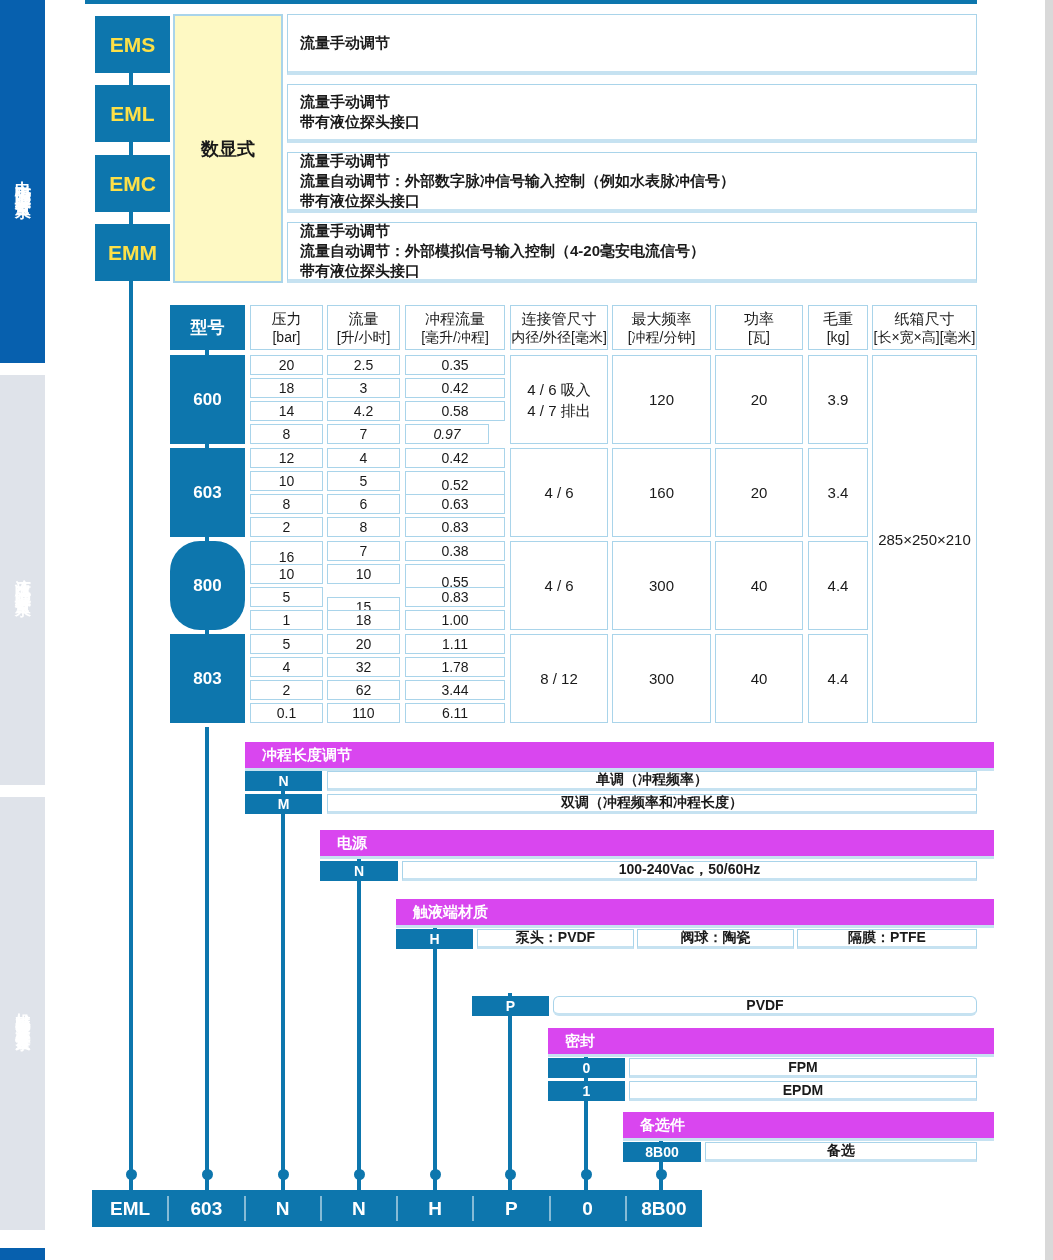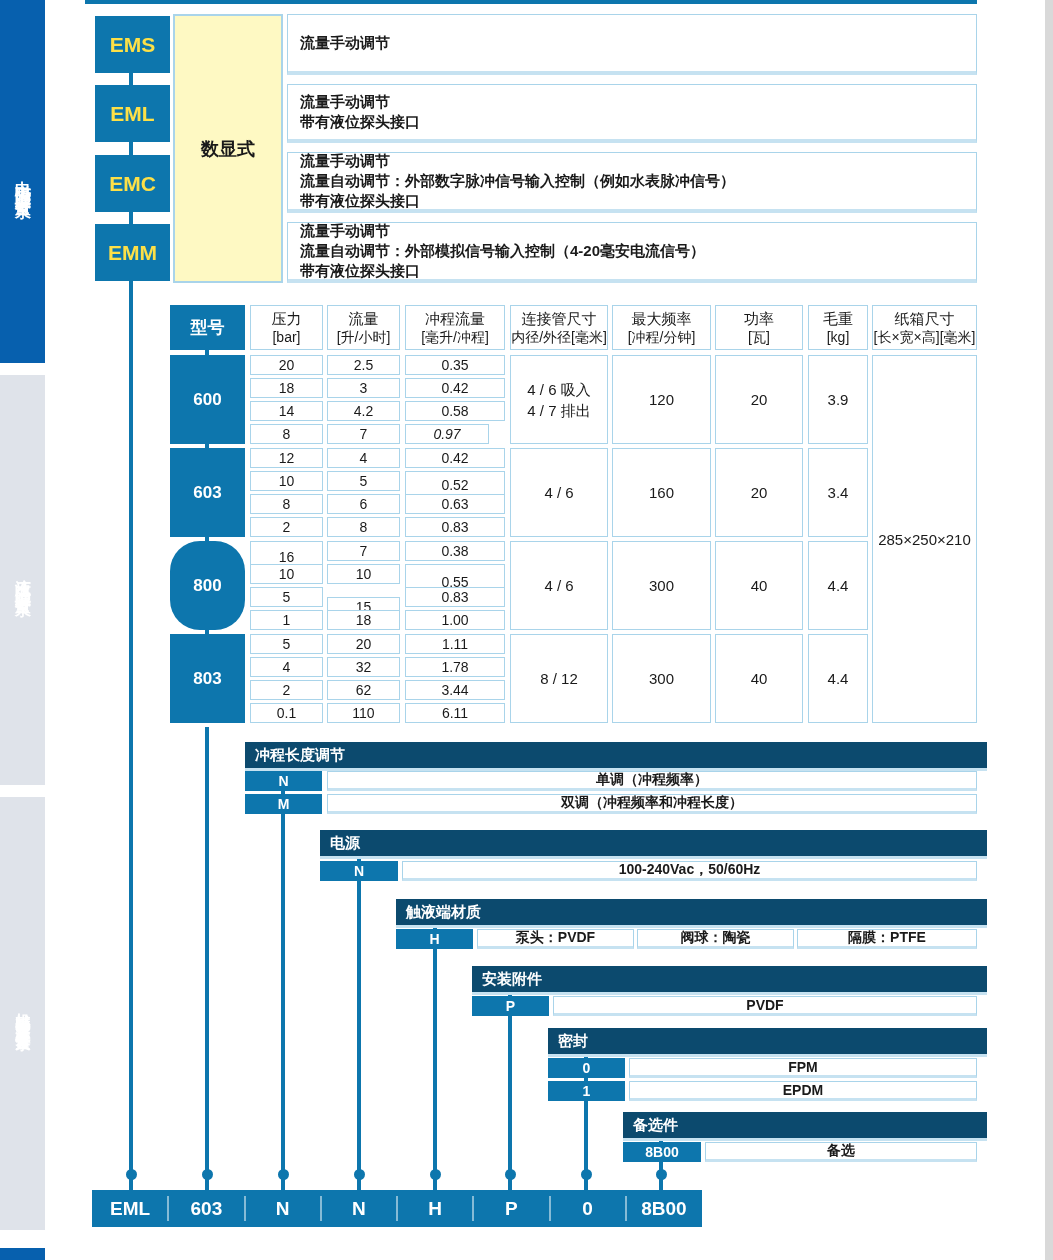--- a/index.html
+++ b/index.html
@@ -26,21 +26,21 @@
 
   
   .spec{position:absolute;left:170px;top:305px;width:807px;height:425px;}
   .cell{position:absolute;background:#fff;border:1px solid #a9d4ea;box-sizing:border-box;display:flex;align-items:center;justify-content:center;font-size:14px;color:#1a1a1a;}
   .hcell{flex-direction:column;line-height:19px;font-size:15px;}
   .hcell .u{font-size:14px;}
   .bcell{background:#0d76ad;border:none;color:#fff;font-weight:bold;font-size:17px;}
   .tall{font-size:15px;flex-direction:column;line-height:21px;}
 
   
-  .sec-head{position:absolute;height:26px;background:#0c4a6e;border-bottom:3px solid #c6e2f1;box-sizing:content-box;color:#fff;font-weight:bold;font-size:15px;display:flex;align-items:center;padding-left:10px;}
+  .sec-head{position:absolute;height:26px;background:#d946ef;border-bottom:3px solid #c6e2f1;box-sizing:content-box;color:#fff;font-weight:bold;font-size:15px;display:flex;align-items:center;padding-left:17px;}
   .code-box{position:absolute;height:20px;background:#0d76ad;color:#fff;font-weight:bold;font-size:14px;display:flex;align-items:center;justify-content:center;}
   .opt-box{position:absolute;height:20px;background:#fff;border:1px solid #a9d4ea;border-bottom:3px solid #c6e2f1;box-sizing:border-box;display:flex;align-items:center;justify-content:center;font-size:14px;font-weight:600;color:#1a1a1a;}
 
   
   .bar{position:absolute;left:92px;top:1190px;width:610px;height:37px;background:#0d76ad;display:flex;}
   .bar .seg{flex:1;display:flex;align-items:center;justify-content:center;color:#fff;font-weight:bold;font-size:19px;position:relative;}
   .bar .seg + .seg::before{content:"";position:absolute;left:-1px;top:15%;height:70%;width:2px;background:rgba(255,255,255,.5);}
 </style>
 </head>
 <body>
@@ -254,23 +254,22 @@
   <div class="sec-head" style="left:320px;top:830px;width:657px;">电源</div>
   <div class="code-box" style="left:320px;top:861px;width:78px;">N</div>
   <div class="opt-box" style="left:402px;top:861px;width:575px;">100-240Vac，50/60Hz</div>
 
   <div class="sec-head" style="left:396px;top:899px;width:581px;">触液端材质</div>
   <div class="code-box" style="left:396px;top:929px;width:77px;">H</div>
   <div class="opt-box" style="left:477px;top:929px;width:157px;">泵头：PVDF</div>
   <div class="opt-box" style="left:637px;top:929px;width:157px;">阀球：陶瓷</div>
   <div class="opt-box" style="left:797px;top:929px;width:180px;text-align:right;">隔膜：PTFE</div>
 
-  <div class="sec-head" style="left:472px;top:966px;width:505px;">安装附件</div>
   <div class="code-box" style="left:472px;top:996px;width:77px;">P</div>
-  <div class="opt-box" style="left:553px;top:996px;width:424px;">PVDF</div>
+  <div class="opt-box" style="left:553px;top:996px;width:424px;border-radius:6px;">PVDF</div>
 
   <div class="sec-head" style="left:548px;top:1028px;width:429px;">密封</div>
   <div class="code-box" style="left:548px;top:1058px;width:77px;">0</div>
   <div class="opt-box" style="left:629px;top:1058px;width:348px;">FPM</div>
   <div class="code-box" style="left:548px;top:1081px;width:77px;">1</div>
   <div class="opt-box" style="left:629px;top:1081px;width:348px;">EPDM</div>
 
   <div class="sec-head" style="left:623px;top:1112px;width:354px;">备选件</div>
   <div class="code-box" style="left:623px;top:1142px;width:78px;">8B00</div>
   <div class="opt-box" style="left:705px;top:1142px;width:272px;">备选</div>

